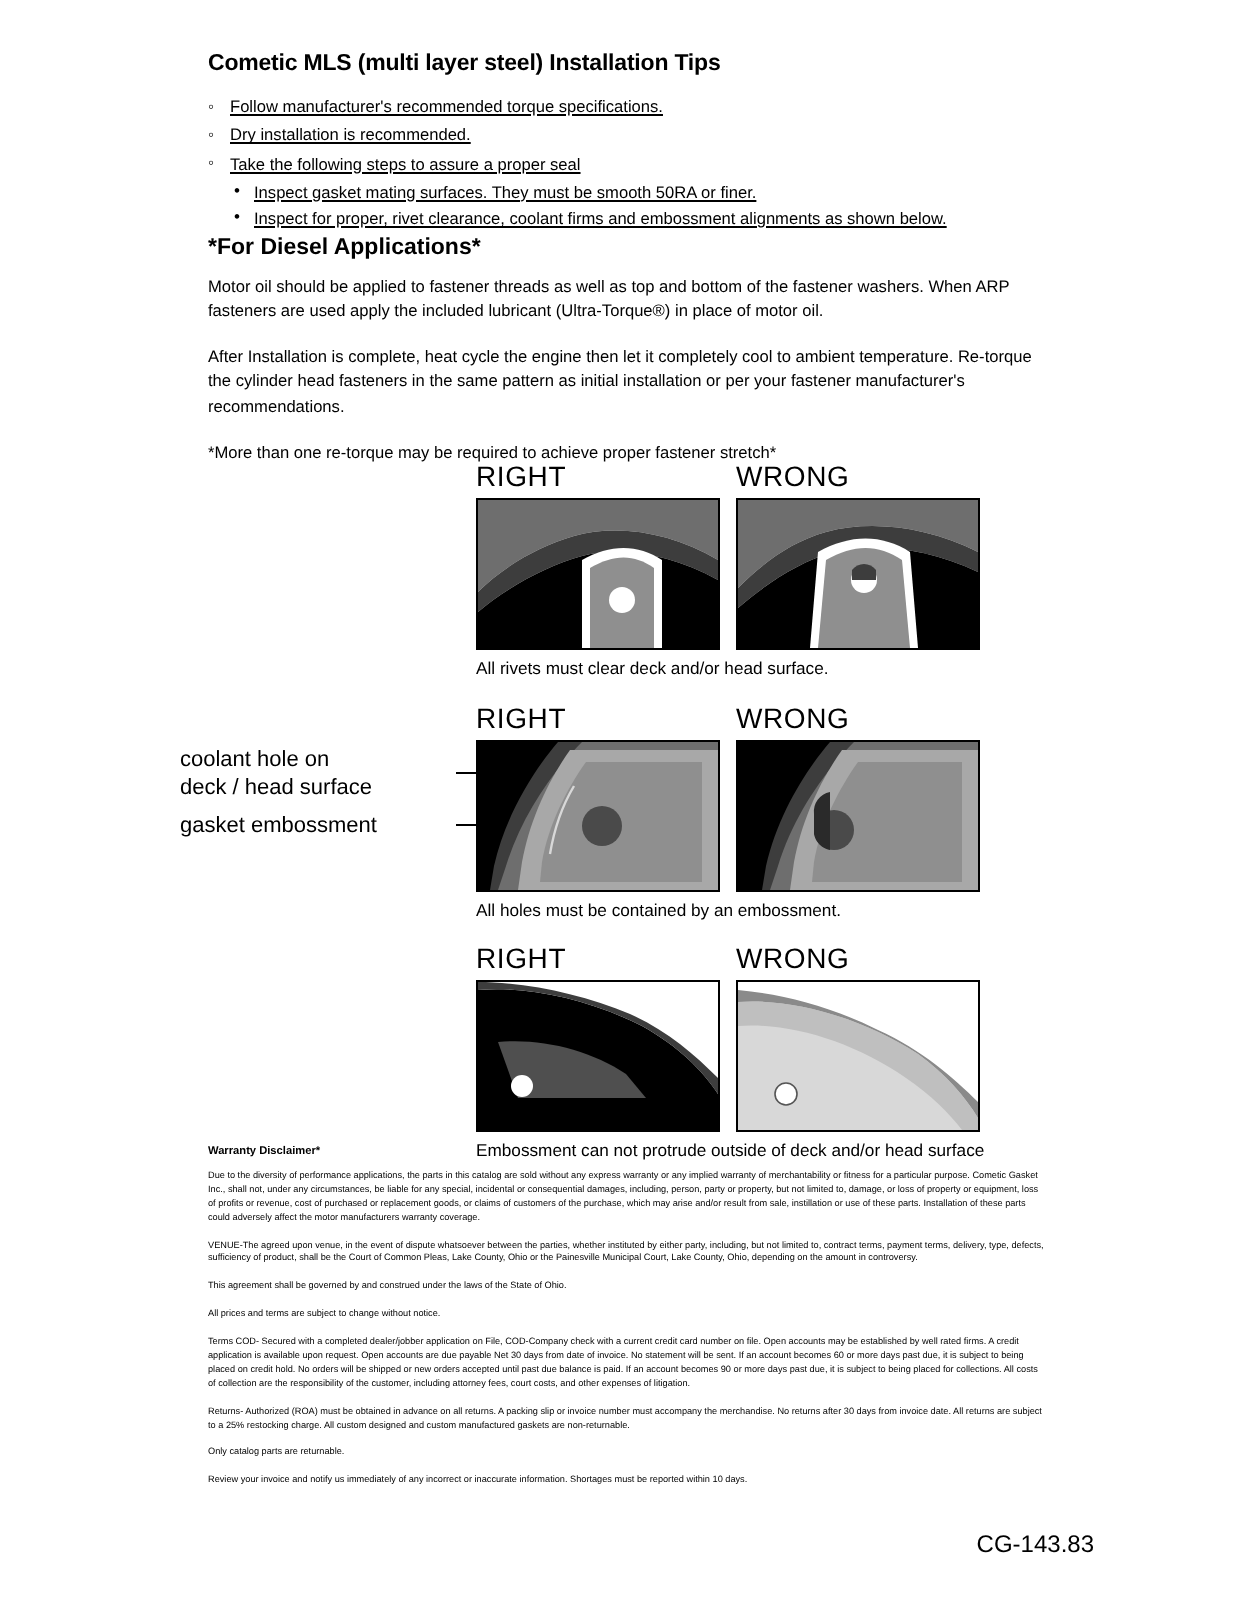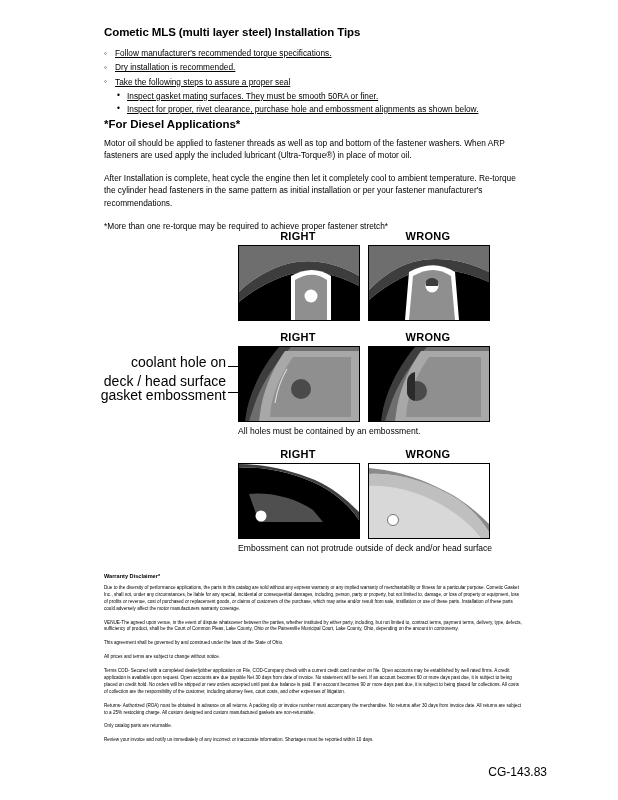--- a/index.html
+++ b/index.html
@@ -100,23 +100,23 @@
   .figrow {
     display: flex;
     justify-content: flex-start;
     gap: 10px;
     margin-left: 134px;
   }
   .figcell {
     width: 120px;
   }
   .figlabel {
-    text-align: center;
-    font-size: 11px;
-    font-weight: bold;
+    text-align: left;
+    font-size: 14px;
+    font-weight: normal;
     letter-spacing: 0.3px;
     margin-bottom: 3px;
   }
   .figbox {
     width: 120px;
     height: 74px;
     border: 1px solid #000;
     overflow: hidden;
     position: relative;
     background: #ffffff;
@@ -130,22 +130,22 @@
 
   
   .callouts {
     position: absolute;
     left: 0;
     top: 0;
     width: 140px;
   }
   .callout {
     position: absolute;
-    font-size: 14px;
-    text-align: right;
+    font-size: 11px;
+    text-align: left;
     line-height: 1.35;
     width: 136px;
   }
   .calloutline {
     position: absolute;
     background: #000;
     height: 1px;
   }
 
   
@@ -183,21 +183,21 @@
   <div class="content">
     <h1 class="title">Cometic MLS (multi layer steel) Installation Tips</h1>
 
     <ul class="bullets">
       <li>Follow manufacturer's recommended torque specifications.</li>
       <li>Dry installation is recommended.</li>
       <li>
         <span>Take the following steps to assure a proper seal</span>
         <ul class="subbullets">
           <li>Inspect gasket mating surfaces.  They must be smooth 50RA or finer.</li>
-          <li>Inspect for proper, rivet clearance, purchase hole and embossment alignments as shown below.</li>
+          <li>Inspect for proper, rivet clearance, coolant firms and embossment alignments as shown below.</li>
         </ul>
       </li>
     </ul>
 
     <h2 class="subtitle">*For Diesel Applications*</h2>
     <p class="body">Motor oil should be applied to fastener threads as well as top and bottom of the fastener washers. When ARP fasteners are used apply the included lubricant (Ultra-Torque®) in place of motor oil.</p>
     <p class="body">After Installation is complete, heat cycle the engine then let it completely cool to ambient temperature. Re-torque the cylinder head fasteners in the same pattern as initial installation or per your fastener manufacturer's recommendations.</p>
     <p class="body last">*More than one re-torque may be required to achieve proper fastener stretch*</p>
   </div>
 
@@ -228,20 +228,21 @@
               <path d="M0,44 C12,32 26,21 44,16 C66,10 94,13 120,26 L120,36 C94,24 68,21 48,26 C30,31 14,42 0,54 Z" fill="#3d3d3d"></path>
               <path d="M0,54 C14,42 30,31 48,26 C68,21 94,24 120,36 L120,74 L0,74 Z" fill="#000000"></path>
               <path d="M40,26 C56,17 72,17 86,26 L90,74 L36,74 Z" fill="#ffffff"></path>
               <path d="M44,30 C58,22 70,22 82,30 L86,74 L40,74 Z" fill="#8f8f8f"></path>
               <circle cx="63" cy="40" r="6.5" fill="#ffffff"></circle>
               <path d="M57,35 C60,31 66,31 69,35 L69,40 L57,40 Z" fill="#3d3d3d"></path>
             </svg>
           </div>
         </div>
       </div>
+      <div class="figcaption">All rivets must clear deck and/or head surface.</div>
     </div>
 
     <div class="figgroup" style="margin-top:10px;">
       <div class="callouts" style="height:90px;">
         <div class="callout" style="top:22px; left:-14px; white-space:pre-line;">coolant hole on
 deck / head surface</div>
         <div class="calloutline" style="top:35px; left:124px; width:44px;"></div>
         <div class="callout" style="top:55px; left:-14px;">gasket embossment</div>
         <div class="calloutline" style="top:61px; left:124px; width:58px;"></div>
       </div>

